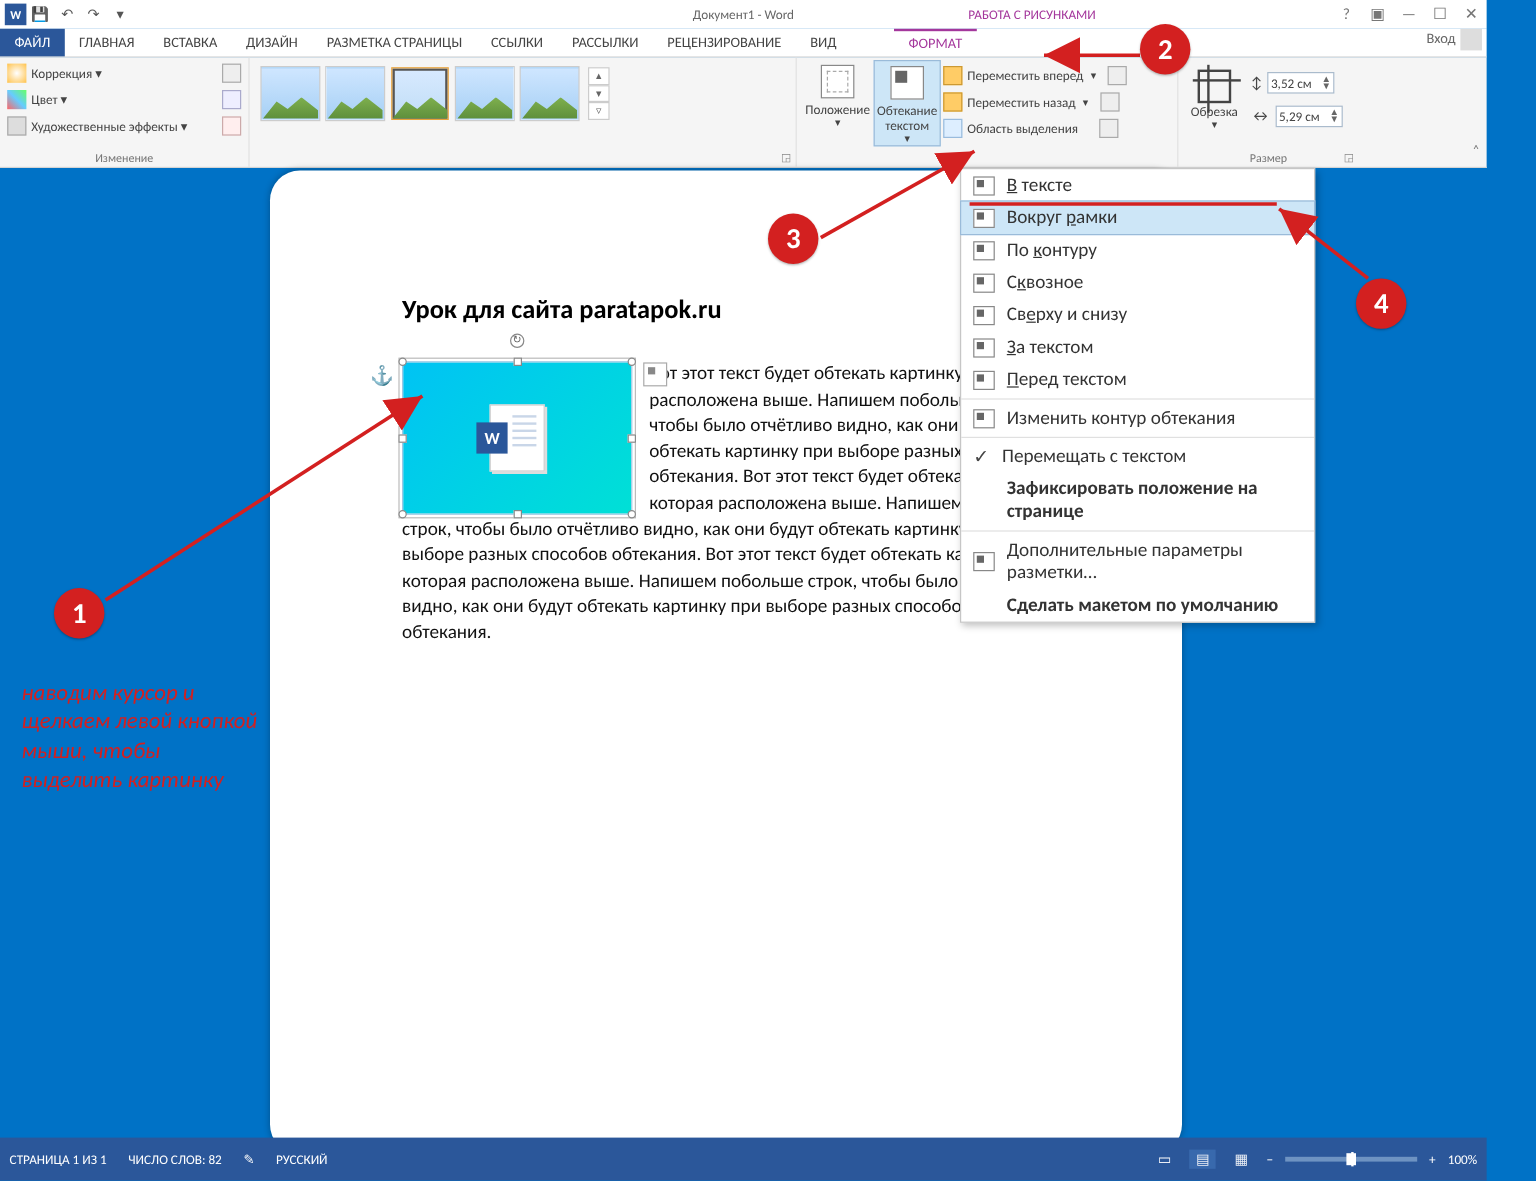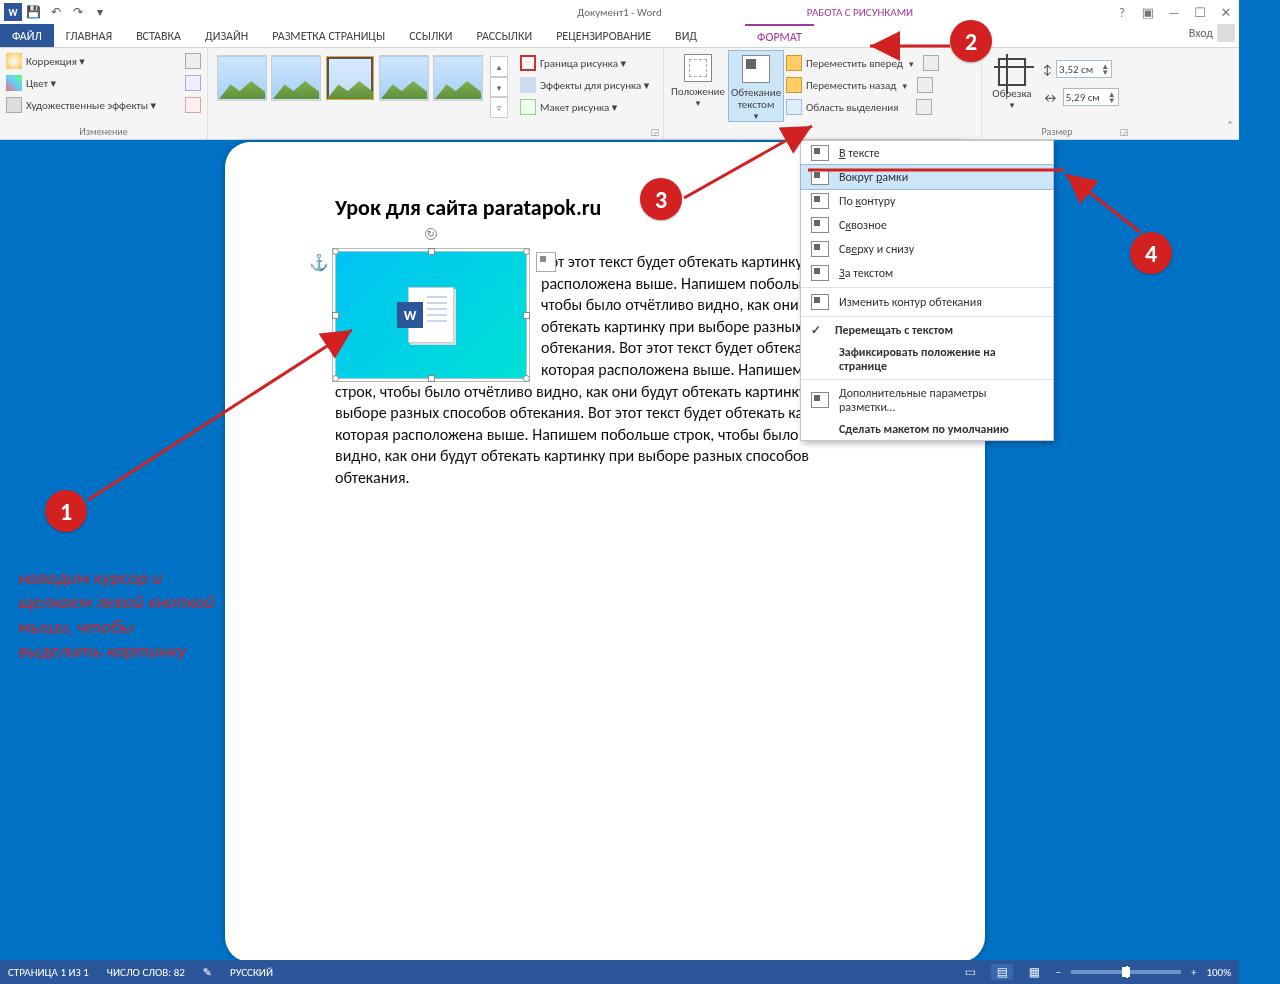--- a/index.html
+++ b/index.html
@@ -55,21 +55,21 @@
 .crop-ico { width:28px; height:28px; border:2px solid #444; position:relative; margin:0 auto 2px;}
 .crop-ico::before,.crop-ico::after{content:"";position:absolute;background:#444;}
 .crop-ico::before{left:-6px; top:6px; width:40px; height:2px;}
 .crop-ico::after{top:-6px; left:6px; height:40px; width:2px;}
 
 .size-input { width:56px; height:18px; border:1px solid #abc; font-size:11px; padding:0 2px; background:#fff; display:flex; align-items:center; justify-content:space-between;}
 .size-input .spin{font-size:8px; line-height:6px; color:#666;}
 
 
 .doc-area { position:absolute; top:140px; left:0; right:0; bottom:22px; background:#0072c6; }
-.page { position:absolute; left:225px; top:2px; width:760px; height:820px; background:#fff; box-shadow:0 0 6px rgba(0,0,0,.3); padding:52px 100px 40px 110px; font-family:Arial,sans-serif;border-radius:25px; }
+.page { position:absolute; left:225px; top:2px; width:760px; height:820px; background:#fff; box-shadow:0 0 6px rgba(0,0,0,.3); padding:102px 100px 40px 110px; font-family:Arial,sans-serif;border-radius:25px; }
 .page h1 { font-size:22px; font-weight:bold; margin-bottom:30px; }
 .pic-box { float:left; width:192px; height:128px; margin:0 14px 0 0; background:linear-gradient(135deg,#00c3f4,#00e0d6); position:relative; border:1px solid #9bc7e4;}
 .pic-box::before{content:""; position:absolute; inset:-4px; border:1px solid #bbb;}
 .pic-box .handle{position:absolute;width:7px;height:7px;background:#fff;border:1px solid #888;border-radius:50%;}
 .pic-box .h-tl{top:-4px;left:-4px;} .pic-box .h-tr{top:-4px;right:-4px;}
 .pic-box .h-bl{bottom:-4px;left:-4px;} .pic-box .h-br{bottom:-4px;right:-4px;}
 .pic-box .h-t{top:-4px;left:50%;margin-left:-3px;border-radius:0;} 
 .pic-box .h-b{bottom:-4px;left:50%;margin-left:-3px;border-radius:0;}
 .pic-box .h-l{left:-4px;top:50%;margin-top:-3px;border-radius:0;}
 .pic-box .h-r{right:-4px;top:50%;margin-top:-3px;border-radius:0;}
@@ -78,38 +78,38 @@
 .anchor-ico{position:absolute; left:-26px; top:2px; font-size:16px; color:#5c7ea5;}
 .layout-opts{position:absolute; right:-30px; top:0; width:20px; height:20px; border:1px solid #aaa; background:#fff;}
 .layout-opts::before{content:""; position:absolute; left:3px; top:3px; width:6px; height:6px; background:#888;}
 .word-doc-ico{position:absolute; left:50%; top:50%; transform:translate(-50%,-50%); width:46px; height:56px; background:#fff; border:1px solid #ccc; box-shadow:2px 2px 0 #ddd;}
 .word-doc-ico::before{content:"W"; position:absolute; left:-12px; top:14px; width:26px; height:26px; background:#2b579a; color:#fff; font-weight:bold; display:flex; align-items:center; justify-content:center; font-size:14px;}
 .word-doc-ico .lines{position:absolute; top:8px; right:6px; left:18px;}
 .word-doc-ico .lines div{height:2px; background:#c9d6e8; margin-bottom:4px;}
 .body-text { font-size:16px; line-height:1.35; color:#111;}
 
 
-.wrap-menu { position:absolute; left:800px; top:0; width:254px; background:#fff; border:1px solid #c6c6c6; box-shadow:2px 3px 6px rgba(0,0,0,.25); font-size:12px; z-index:10;}
+.wrap-menu { position:absolute; left:800px; top:0; width:296px; background:#fff; border:1px solid #c6c6c6; box-shadow:2px 3px 6px rgba(0,0,0,.25); font-size:16px; z-index:10;}
 .wrap-menu .mi { display:flex; align-items:center; gap:10px; padding:4px 10px; color:#333; position:relative;}
 .wrap-menu .mi u { text-decoration:underline; }
 .wrap-menu .mi .mic { width:18px; height:16px; border:1px solid #888; position:relative; flex-shrink:0; background:#fff;}
 .wrap-menu .mi.checked::before{content:"✓"; position:absolute; left:10px; color:#444;}
-.wrap-menu .mi.checked{padding-left:34px;font-weight:bold;}
+.wrap-menu .mi.checked{padding-left:34px;}
 .wrap-menu .mi.noic{padding-left:38px;font-weight:bold;}
 .wrap-menu .mi.hover{ background:#cde6f7; border:1px solid #9abbd9; margin:-1px;}
 .wrap-menu hr{border:none; border-top:1px solid #e0e0e0; margin:2px 0;}
 .mic::before{content:"";position:absolute;left:2px;top:2px;width:6px;height:6px;background:#666;}
 
 
 .anno-circle { position:absolute; width:42px; height:42px; border-radius:50%; background:#d32020; color:#fff; font-size:24px; font-weight:bold; display:flex; align-items:center; justify-content:center; z-index:50; box-shadow:0 1px 2px rgba(0,0,0,.3);}
 .anno-text { position:absolute; color:#d32020; font-size:19px; font-style:italic; line-height:1.28; z-index:50;}
 .arrow-svg{position:absolute; z-index:49; pointer-events:none;}
 
 
-.status { position:absolute; bottom:0; left:0; right:0; height:24px; background:#2b579a; color:#fff; font-size:11px; display:flex; align-items:center; padding:0 8px; gap:18px;}
+.status { position:absolute; bottom:0; left:0; right:0; height:36px; background:#2b579a; color:#fff; font-size:11px; display:flex; align-items:center; padding:0 8px; gap:18px;}
 .status .right{margin-left:auto; display:flex; align-items:center; gap:10px;}
 .view-btn{width:22px; height:16px; display:flex; align-items:center; justify-content:center; font-size:12px; opacity:.9;}
 .view-btn.active{background:#3a6bb0;}
 .zoom-track{width:110px; height:4px; background:#6e93c2; position:relative;}
 .zoom-track::before{content:""; position:absolute; left:50%; top:-4px; width:2px; height:12px; background:#fff;}
 .zoom-thumb{position:absolute; left:50%; top:-3px; width:8px; height:10px; background:#fff; margin-left:-4px;}
 
 .collapse-ribbon{position:absolute; right:6px; top:118px; font-size:11px; color:#777; z-index:5;}
 </style>
 </head>
@@ -191,34 +191,20 @@
         <div class="thumb">
             <div class="mtn"></div>
           </div>
         <div class="thumb">
             <div class="mtn"></div>
           </div>
         <div class="gallery-nav">
             <div>▴</div>
             <div>▾</div>
             <div>▿</div>
-          </div>
-      </div>
-      <div style="padding:2px 4px 0 8px">
-        <div class="rbn-row">
-            <span class="ico-sq" style="border:2px solid #c33"></span>
-            <span>Граница рисунка ▾</span>
-          </div>
-        <div class="rbn-row">
-            <span class="ico-sq" style="background:#cde"></span>
-            <span>Эффекты для рисунка ▾</span>
-          </div>
-        <div class="rbn-row">
-            <span class="ico-sq" style="background:#efe;border:1px solid #9c9"></span>
-            <span>Макет рисунка ▾</span>
           </div>
       </div>
     </div>
     <div class="dialog-launcher">◲</div>
   </div>
 
   <div class="grp" style="width:318px">
     <div style="display:flex;gap:2px">
       <div class="rbn-big pos-big">
           <div class="ico"></div>
@@ -330,20 +316,24 @@
         <span>С<u>к</u>возное</span>
       </div>
     <div class="mi">
         <span class="mic"></span>
         <span>Св<u>е</u>рху и снизу</span>
       </div>
     <div class="mi">
         <span class="mic"></span>
         <span><u>З</u>а текстом</span>
       </div>
+    <div class="mi">
+        <span class="mic"></span>
+        <span><u>П</u>еред текстом</span>
+      </div>
     <hr>
     <div class="mi">
         <span class="mic"></span>
         <span>Изменить контур обтекания</span>
       </div>
     <hr>
     <div class="mi checked">
         <span>Перемещать с текстом</span>
       </div>
     <div class="mi noic">

